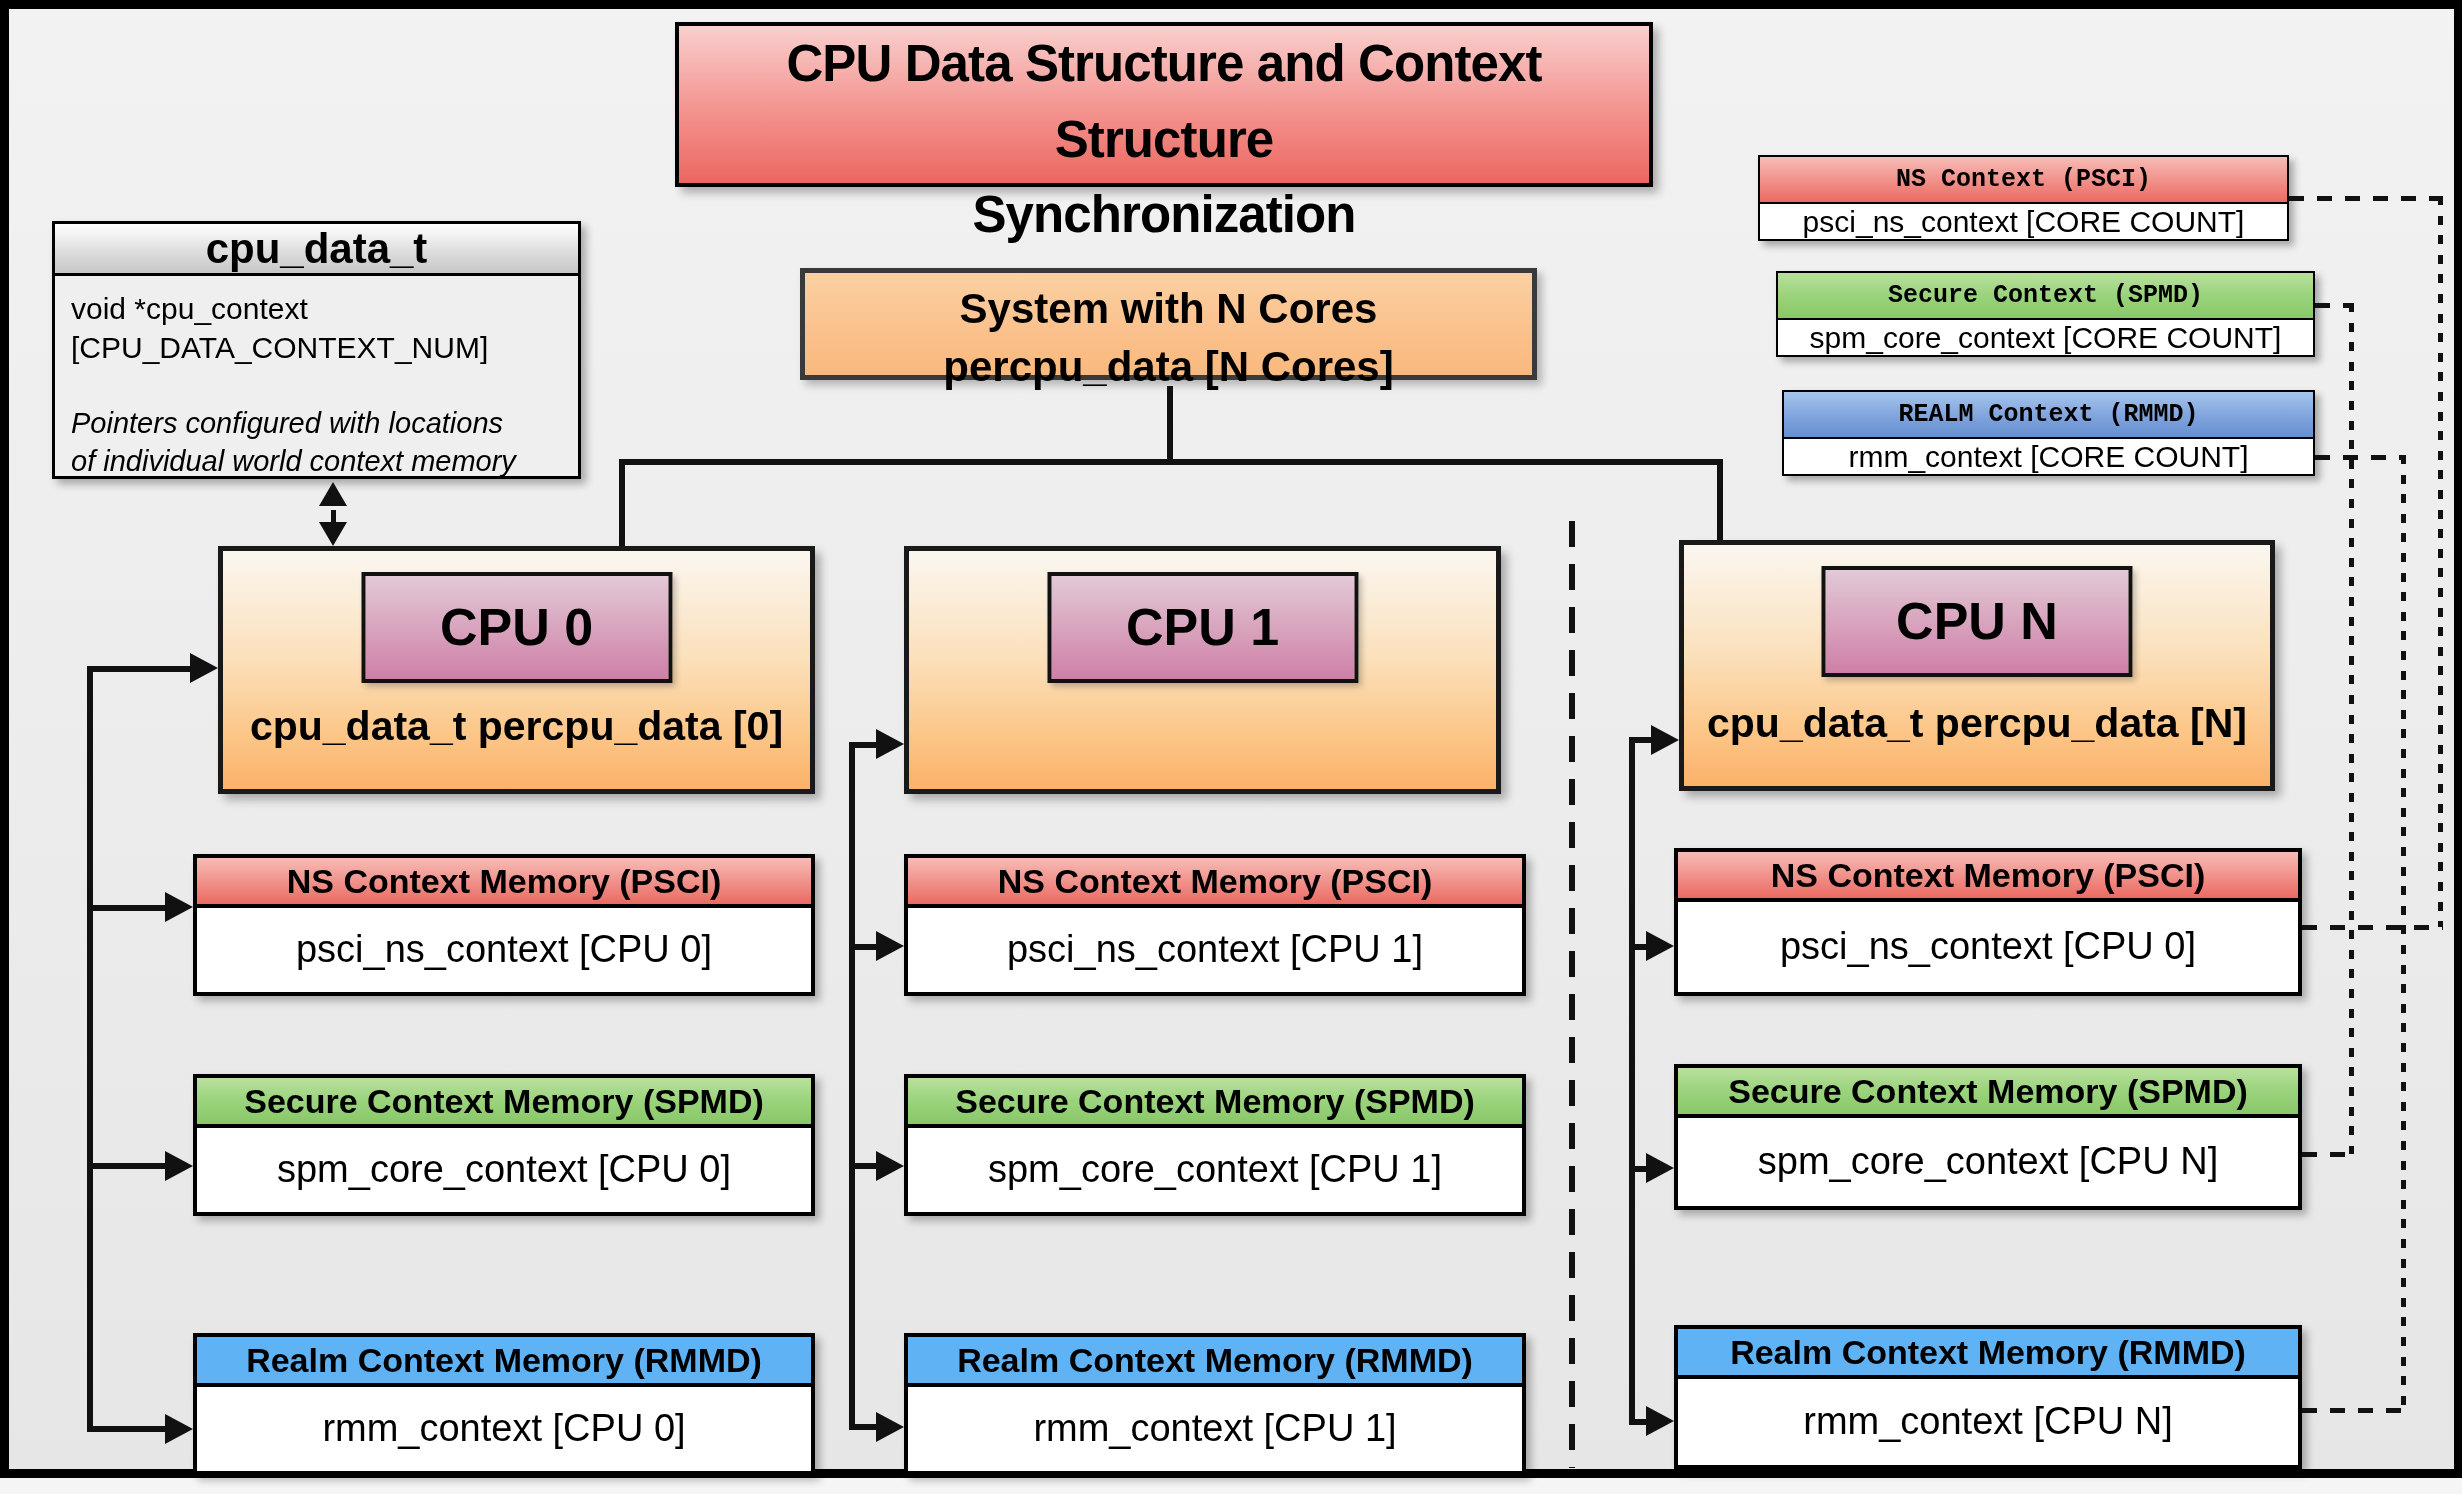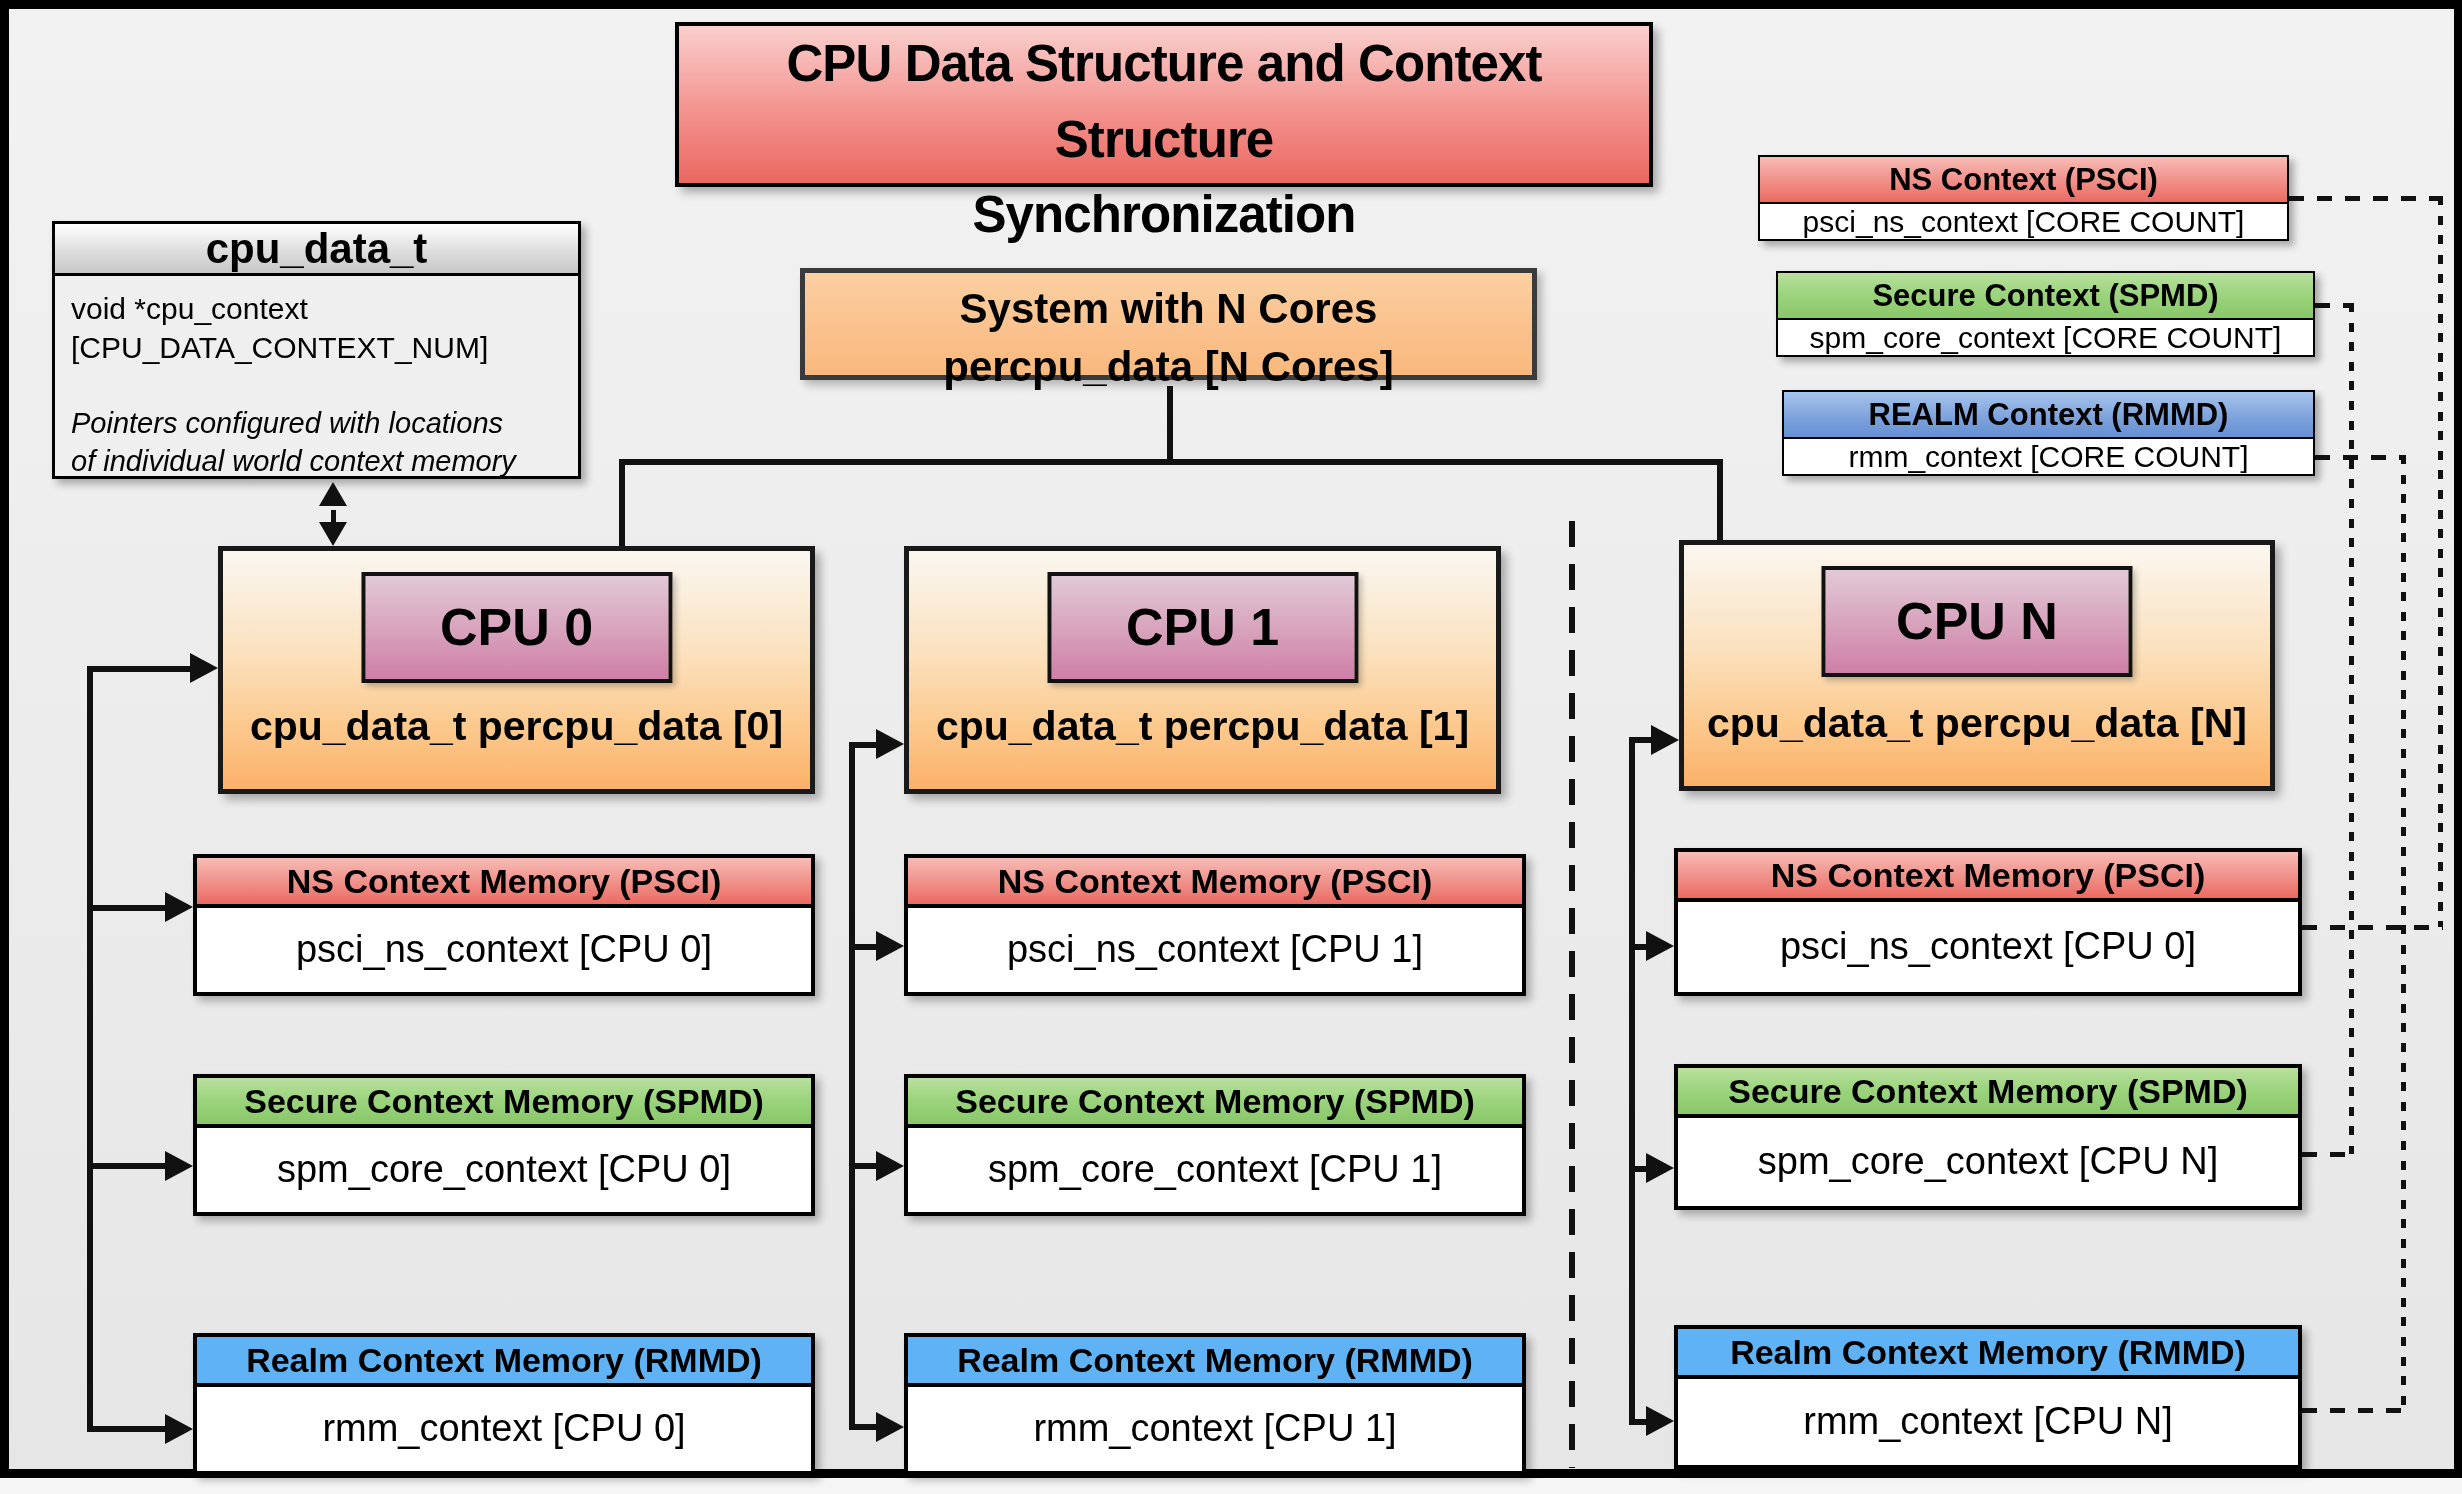--- a/index.html
+++ b/index.html
@@ -25,21 +25,21 @@
   .cdt-note{font-style:italic;margin-top:36px;font-size:29px;}
 
   
   .sys{border:5.3px solid #3a3a3a;background:linear-gradient(180deg,#fbd0a2 0%,#fac08b 60%,#f9b97d 100%);
        text-align:center;font-weight:bold;font-size:42px;line-height:1.38;padding-top:7.1px;
        box-shadow:5.3px 5.3px 8px rgba(0,0,0,0.25);}
 
   
   .legend{border:2.7px solid #000;background:#fff;box-shadow:4.5px 4.5px 7.1px rgba(0,0,0,0.30);}
   .leghead{height:45px;border-bottom:2.7px solid #000;display:flex;align-items:center;justify-content:center;
-           font-weight:bold;font-size:31px;}
+           font-weight:bold;font-size:25px;font-family:Liberation Mono, monospace;}
   .legbody{height:calc(100% - 47px);display:flex;align-items:center;justify-content:center;
            font-size:30px;background:#fff;}
 
   
   .cpubox{border:5.3px solid #191919;
           background:linear-gradient(180deg,#faf7f0 0%,#fbe0bb 45%,#fcc88b 75%,#fbb169 100%);
           box-shadow:6.2px 6.2px 9px rgba(0,0,0,0.30);}
   .badge{position:absolute;left:50%;transform:translateX(-50%);top:20.5px;width:303px;height:103px;
          border:4.5px solid #111;background:linear-gradient(180deg,#e2c9d7 0%,#d9a8c0 45%,#cf7fa7 100%);
          display:flex;align-items:center;justify-content:center;font-weight:bold;font-size:52px;
@@ -120,21 +120,20 @@
     <div class="memhead hd-sec">Secure Context Memory (SPMD)</div>
     <div class="membody">spm_core_context [CPU 0]</div>
   </div>
   <div class="abs membox" style="left:184px;top:1324px;width:622px;height:142px;">
     <div class="memhead hd-realm">Realm Context Memory (RMMD)</div>
     <div class="membody">rmm_context [CPU 0]</div>
   </div>
 
   <div class="abs cpubox" style="left:895px;top:537px;width:597px;height:248px;">
     <div class="badge">CPU 1</div>
-    <div class="cpulabel">cpu_data_t percpu_data [1]</div>
   </div>
   <div class="abs membox" style="left:895px;top:845px;width:622px;height:142px;">
     <div class="memhead hd-ns">NS Context Memory (PSCI)</div>
     <div class="membody">psci_ns_context [CPU 1]</div>
   </div>
   <div class="abs membox" style="left:895px;top:1065px;width:622px;height:142px;">
     <div class="memhead hd-sec">Secure Context Memory (SPMD)</div>
     <div class="membody">spm_core_context [CPU 1]</div>
   </div>
   <div class="abs membox" style="left:895px;top:1324px;width:622px;height:142px;">

